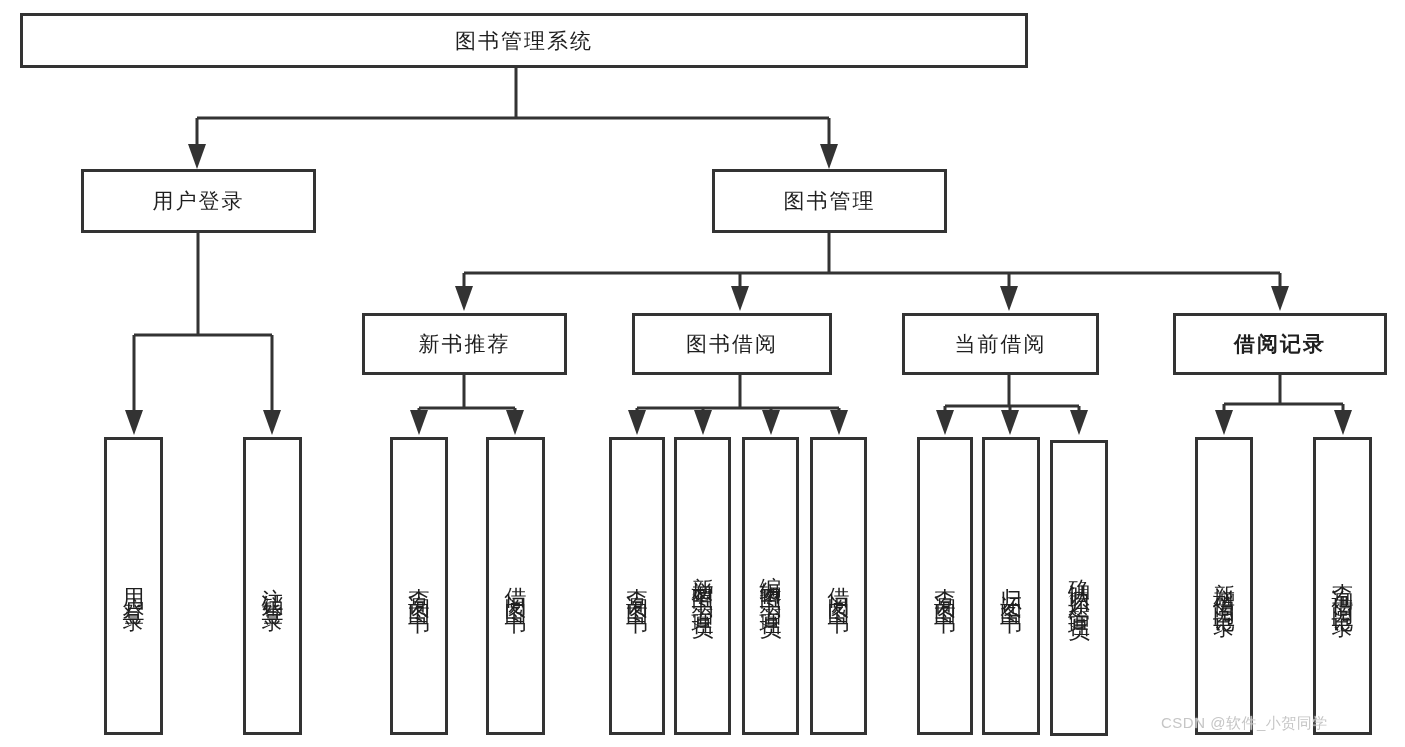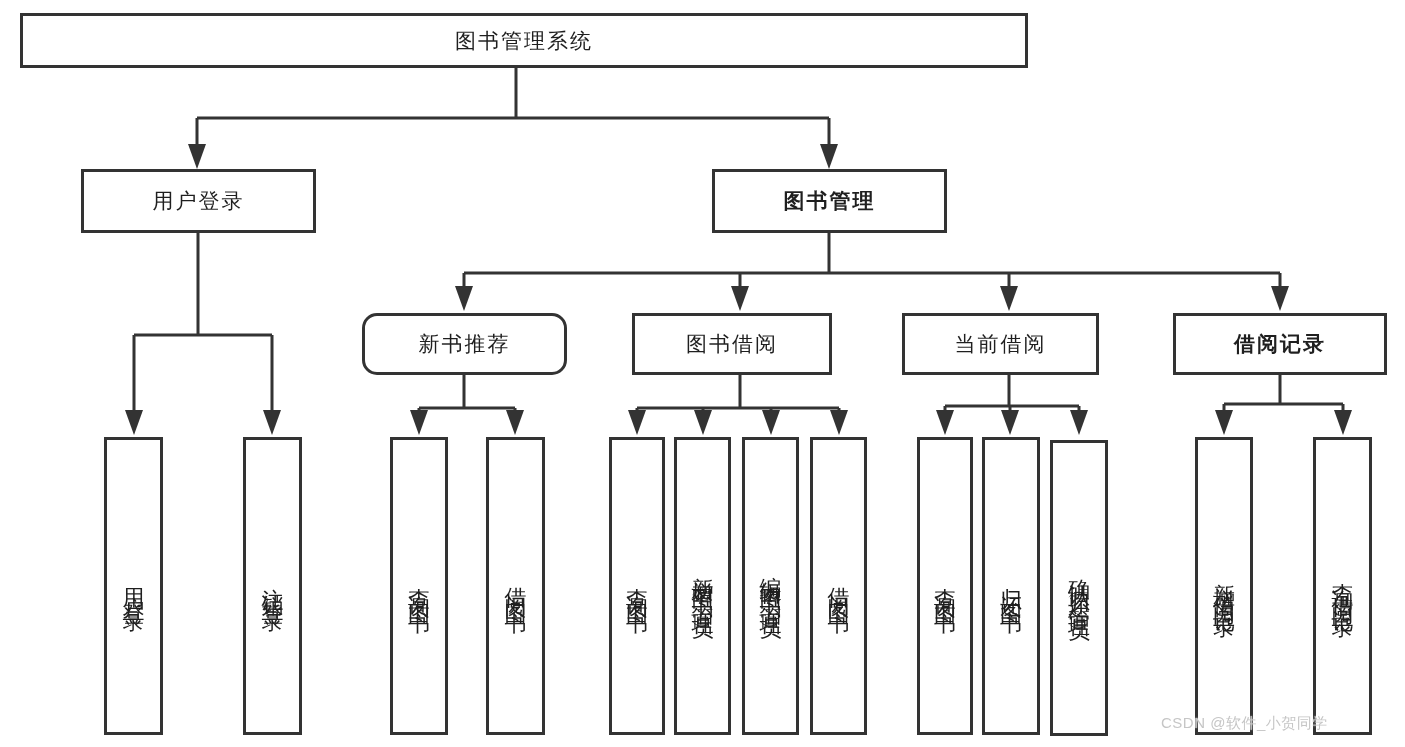--- a/index.html
+++ b/index.html
@@ -84,23 +84,23 @@
       <polygon points="1001,410 1019,410 1010,435"></polygon>
       <polygon points="1070,410 1088,410 1079,435"></polygon>
       <polygon points="1215,410 1233,410 1224,435"></polygon>
       <polygon points="1334,410 1352,410 1343,435"></polygon>
     </g>
   </svg>
 
   <div class="node hnode" style="left:20px;top:13px;width:1008px;height:55px;">图书管理系统</div>
 
   <div class="node hnode" style="left:81px;top:169px;width:235px;height:64px;">用户登录</div>
-  <div class="node hnode" style="left:712px;top:169px;width:235px;height:64px;font-weight:bold;">图书管理</div>
+  <div class="node hnode" style="left:712px;top:169px;width:235px;height:64px;">图书管理</div>
 
-  <div class="node hnode" style="left:362px;top:313px;width:205px;border-radius:15px;">新书推荐</div>
+  <div class="node hnode" style="left:362px;top:313px;width:205px;">新书推荐</div>
   <div class="node hnode" style="left:632px;top:313px;width:200px;">图书借阅</div>
   <div class="node hnode" style="left:902px;top:313px;width:197px;">当前借阅</div>
   <div class="node hnode" style="left:1173px;top:313px;width:214px;font-weight:bold;">借阅记录</div>
 
   <div class="node vnode" style="left:104px;top:437px;width:59px;height:298px;">用户登录</div>
   <div class="node vnode" style="left:243px;top:437px;width:59px;height:298px;">注销登录</div>
 
   <div class="node vnode" style="left:390px;top:437px;width:58px;height:298px;">查询图书</div>
   <div class="node vnode" style="left:486px;top:437px;width:59px;height:298px;">借阅图书</div>
 

